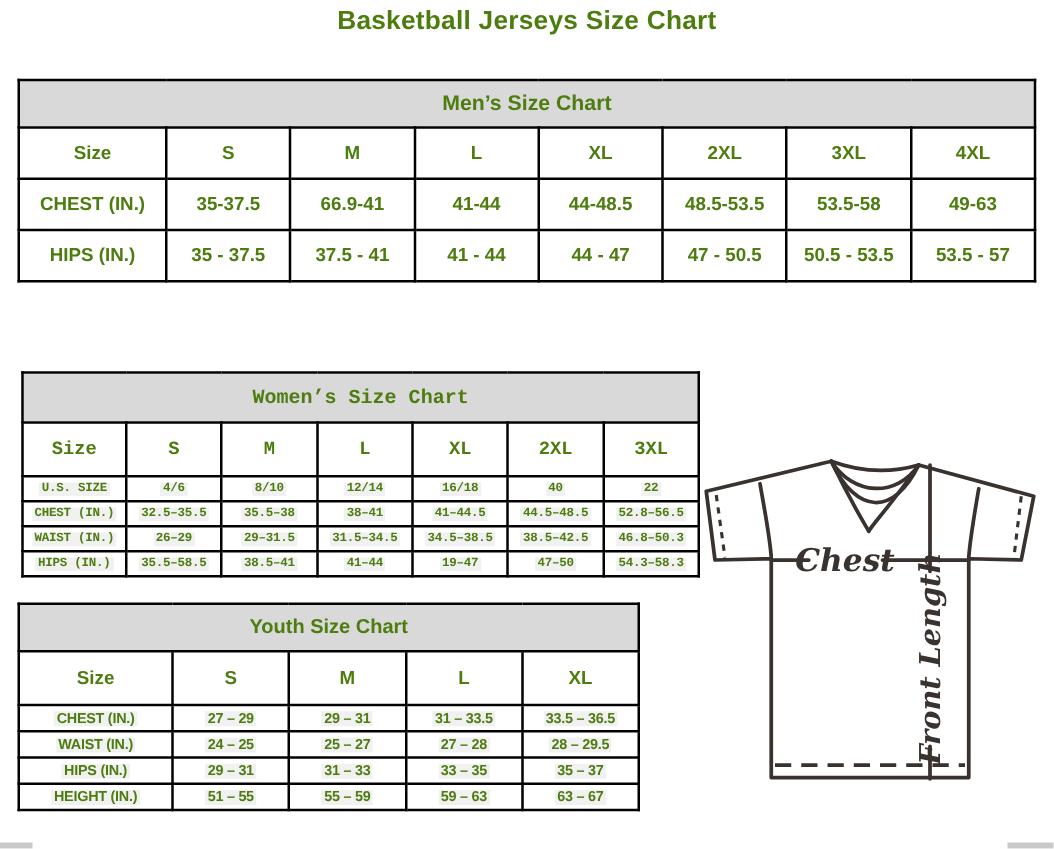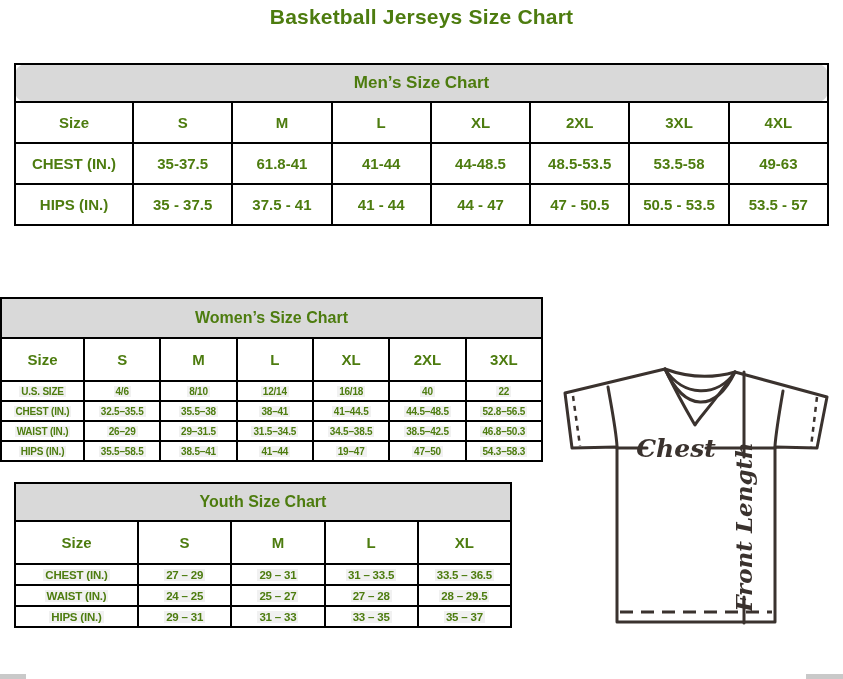--- a/index.html
+++ b/index.html
@@ -5,23 +5,23 @@
   html,body{margin:0;padding:0;background:#fff;}
   .canvas{position:relative;width:843px;height:679px;background:#ffffff;overflow:hidden;
           font-family:"Liberation Sans",sans-serif;color:#4d7c0f;}
   .main-title{position:absolute;left:0;top:5px;width:843px;text-align:center;
               font-size:21px;font-weight:bold;letter-spacing:0.2px;}
   table.chart{position:absolute;border-collapse:collapse;table-layout:fixed;background:#fff;}
   .chart th,.chart td{border:2px solid #000;text-align:center;vertical-align:middle;
                       padding:0;font-weight:bold;overflow:hidden;white-space:nowrap;}
   .chart .band{background:#d9d9d9;font-size:17px;}
   #men{left:14px;top:63px;width:815px;}
-  #men .band{height:36px;border-radius:11px;}
+  #men .band{height:36px;}
   #men th.col,#men td{height:39px;font-size:15px;}
-  #women{left:0;top:297px;width:543px;}
+  #women{left:17px;top:297px;width:543px;font-family:Liberation Mono, monospace;}
   #women .band{height:38px;font-size:16px;}
   #women th.col{height:41px;font-size:15px;}
   #women td{height:18px;font-size:10px;letter-spacing:-0.2px;}
   #youth{left:14px;top:482px;width:498px;}
   #youth .band{height:36px;font-size:16px;}
   #youth th.col{height:41px;font-size:15px;}
   #youth td{height:19px;font-size:11.5px;letter-spacing:-0.2px;}
   .hl{background:#f1f1f1;padding:0 2px;}
   .jersey{position:absolute;left:545px;top:340px;}
   .frag{position:absolute;height:5px;background:#c9c9c9;}
@@ -56,21 +56,21 @@
       <th class="col">M</th>
       <th class="col">L</th>
       <th class="col">XL</th>
       <th class="col">2XL</th>
       <th class="col">3XL</th>
       <th class="col">4XL</th>
     </tr>
     <tr>
       <td>CHEST (IN.)</td>
       <td>35-37.5</td>
-      <td>61.8-41</td>
+      <td>66.9-41</td>
       <td>41-44</td>
       <td>44-48.5</td>
       <td>48.5-53.5</td>
       <td>53.5-58</td>
       <td>49-63</td>
     </tr>
     <tr>
       <td>HIPS (IN.)</td>
       <td>35 - 37.5</td>
       <td>37.5 - 41</td>
@@ -178,20 +178,27 @@
       <td><span class="hl">27 – 28</span></td>
       <td><span class="hl">28 – 29.5</span></td>
     </tr>
     <tr>
       <td><span class="hl">HIPS (IN.)</span></td>
       <td><span class="hl">29 – 31</span></td>
       <td><span class="hl">31 – 33</span></td>
       <td><span class="hl">33 – 35</span></td>
       <td><span class="hl">35 – 37</span></td>
     </tr>
+    <tr>
+      <td><span class="hl">HEIGHT (IN.)</span></td>
+      <td><span class="hl">51 – 55</span></td>
+      <td><span class="hl">55 – 59</span></td>
+      <td><span class="hl">59 – 63</span></td>
+      <td><span class="hl">63 – 67</span></td>
+    </tr>
   </tbody>
     </table>
 
   <svg class="jersey" width="300" height="340" viewBox="0 0 300 340" xmlns="http://www.w3.org/2000/svg">
     <g stroke="#3a322e" stroke-width="3" fill="none" stroke-linejoin="round" stroke-linecap="round">
 
       <path fill="#ffffff" d="M120,29 L20,53 L27,108 L72,107 L72,282 L230,282 L230,107 L272,108 L282,57 L190,32 Q155,42 120,29 Z"></path>
 
       <path d="M63,47 C67,70 71,90 72,106"></path>
       <path d="M238,51 C234,74 231,92 230,106"></path>

